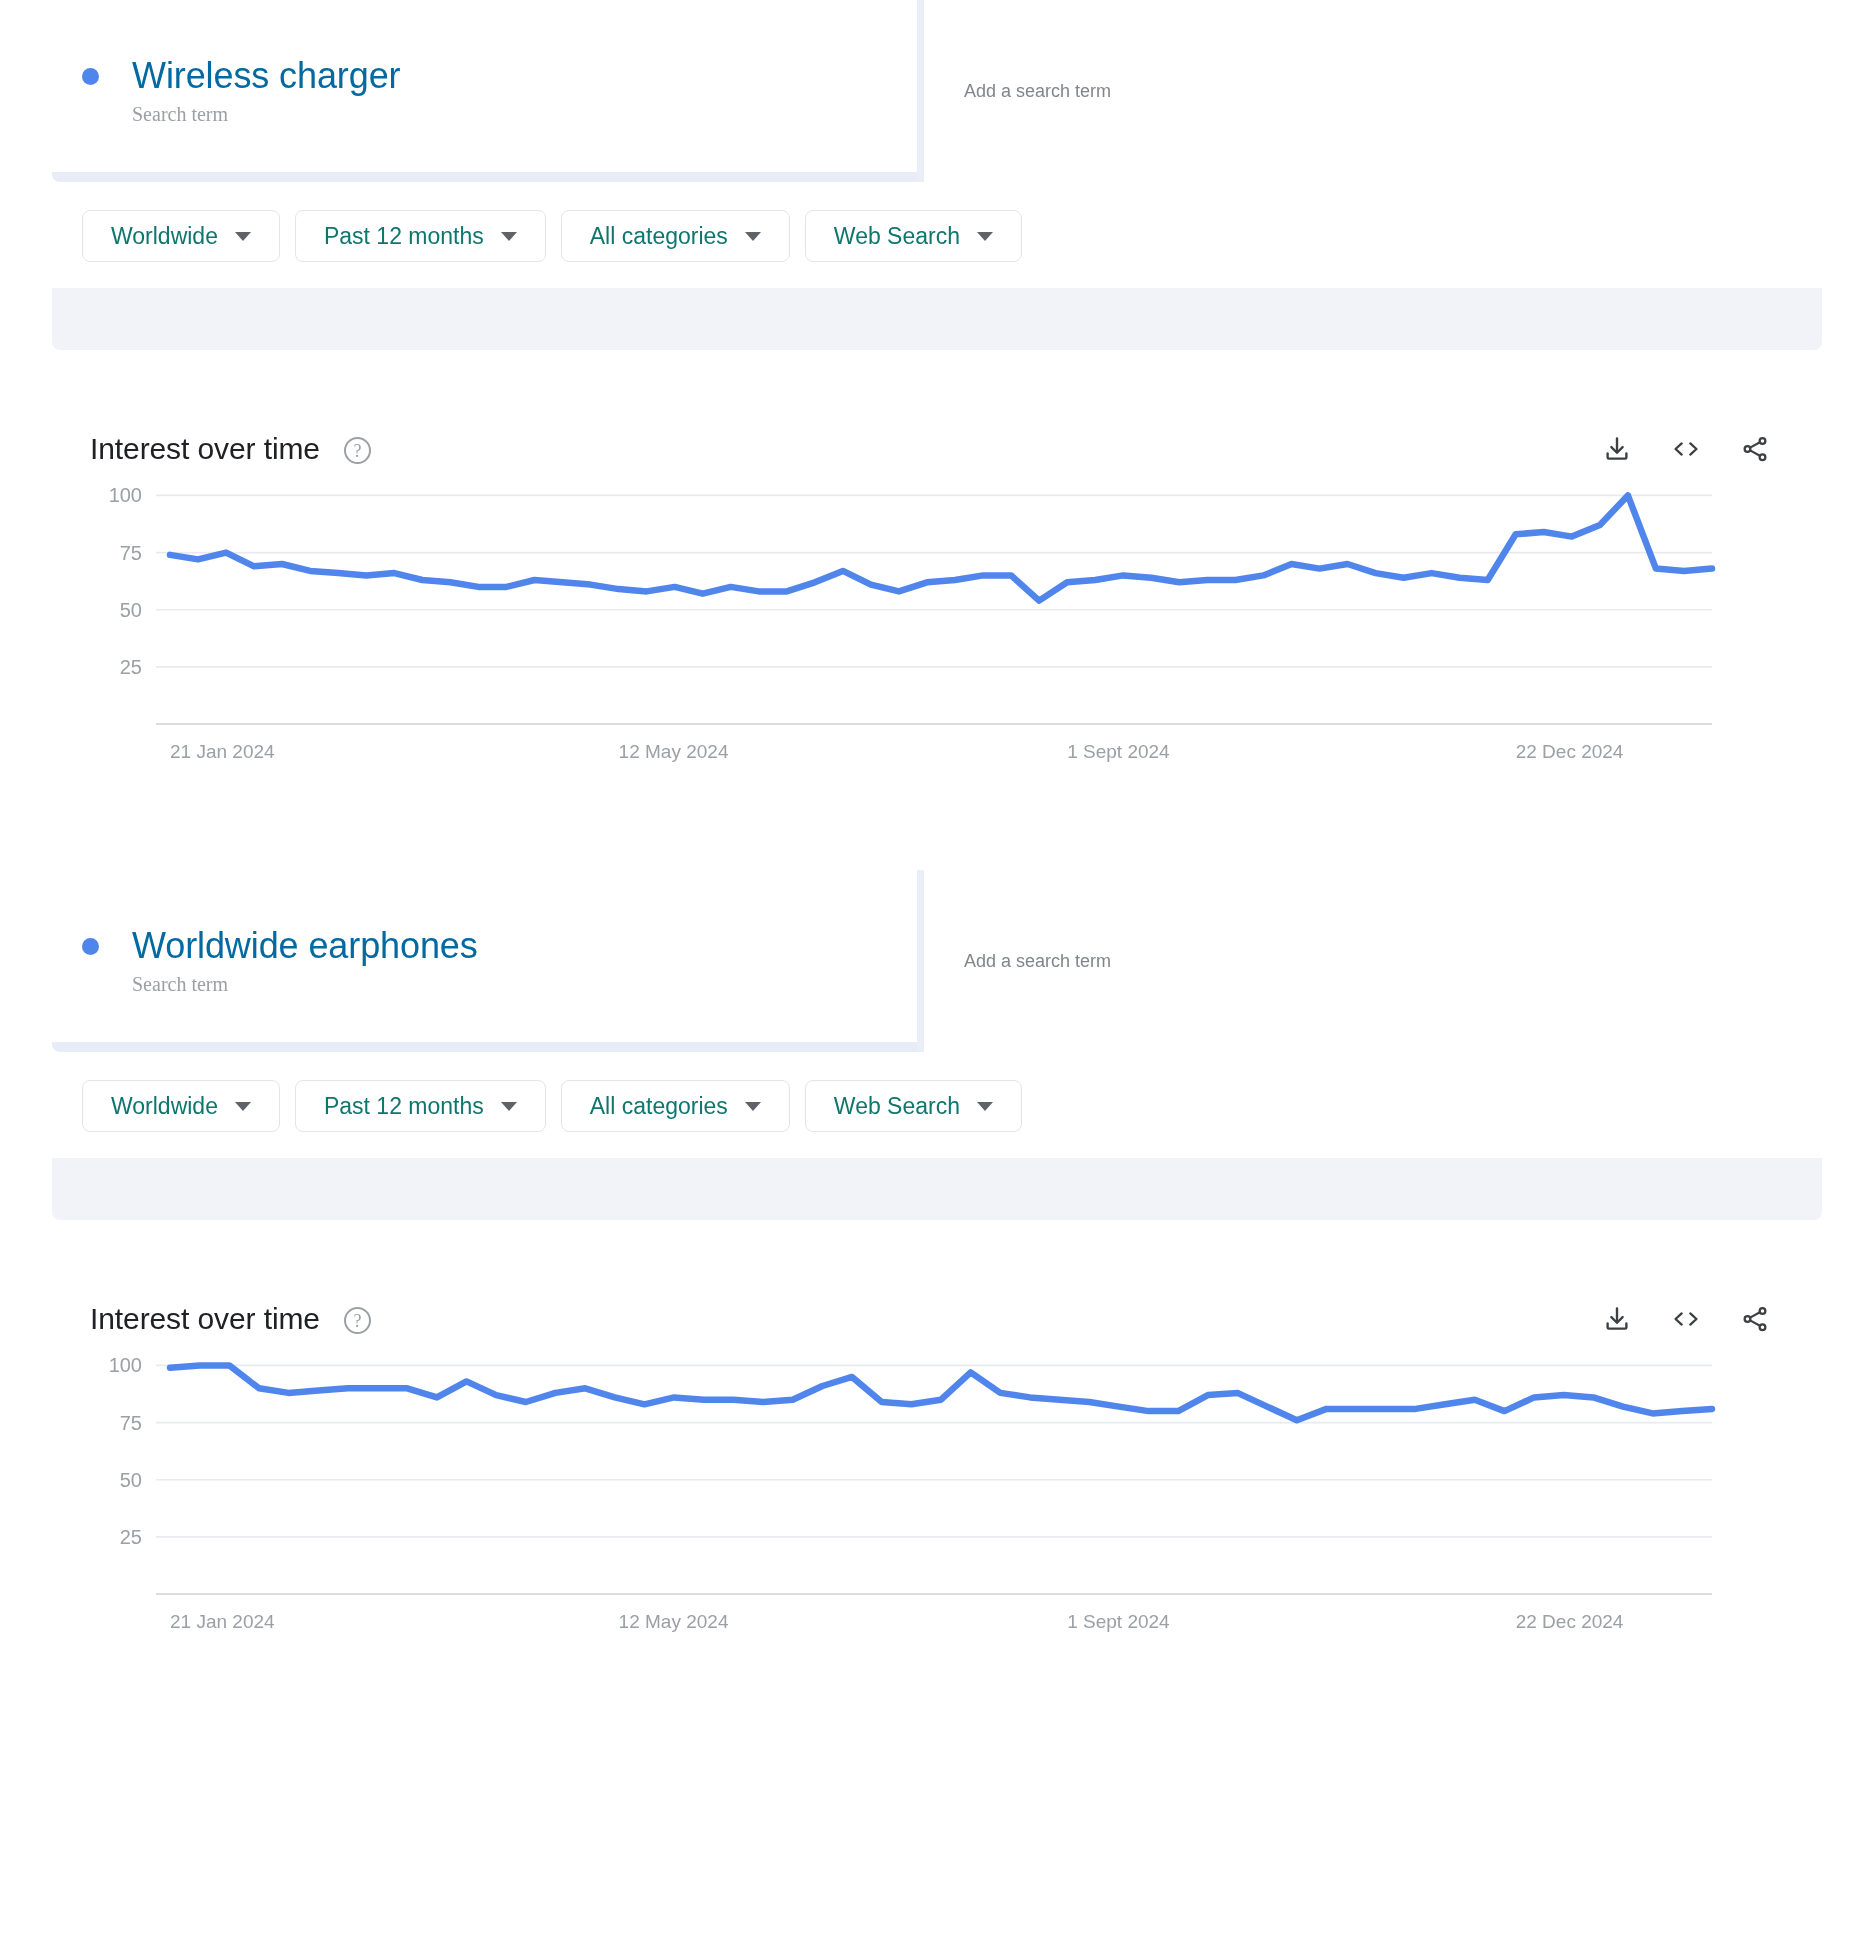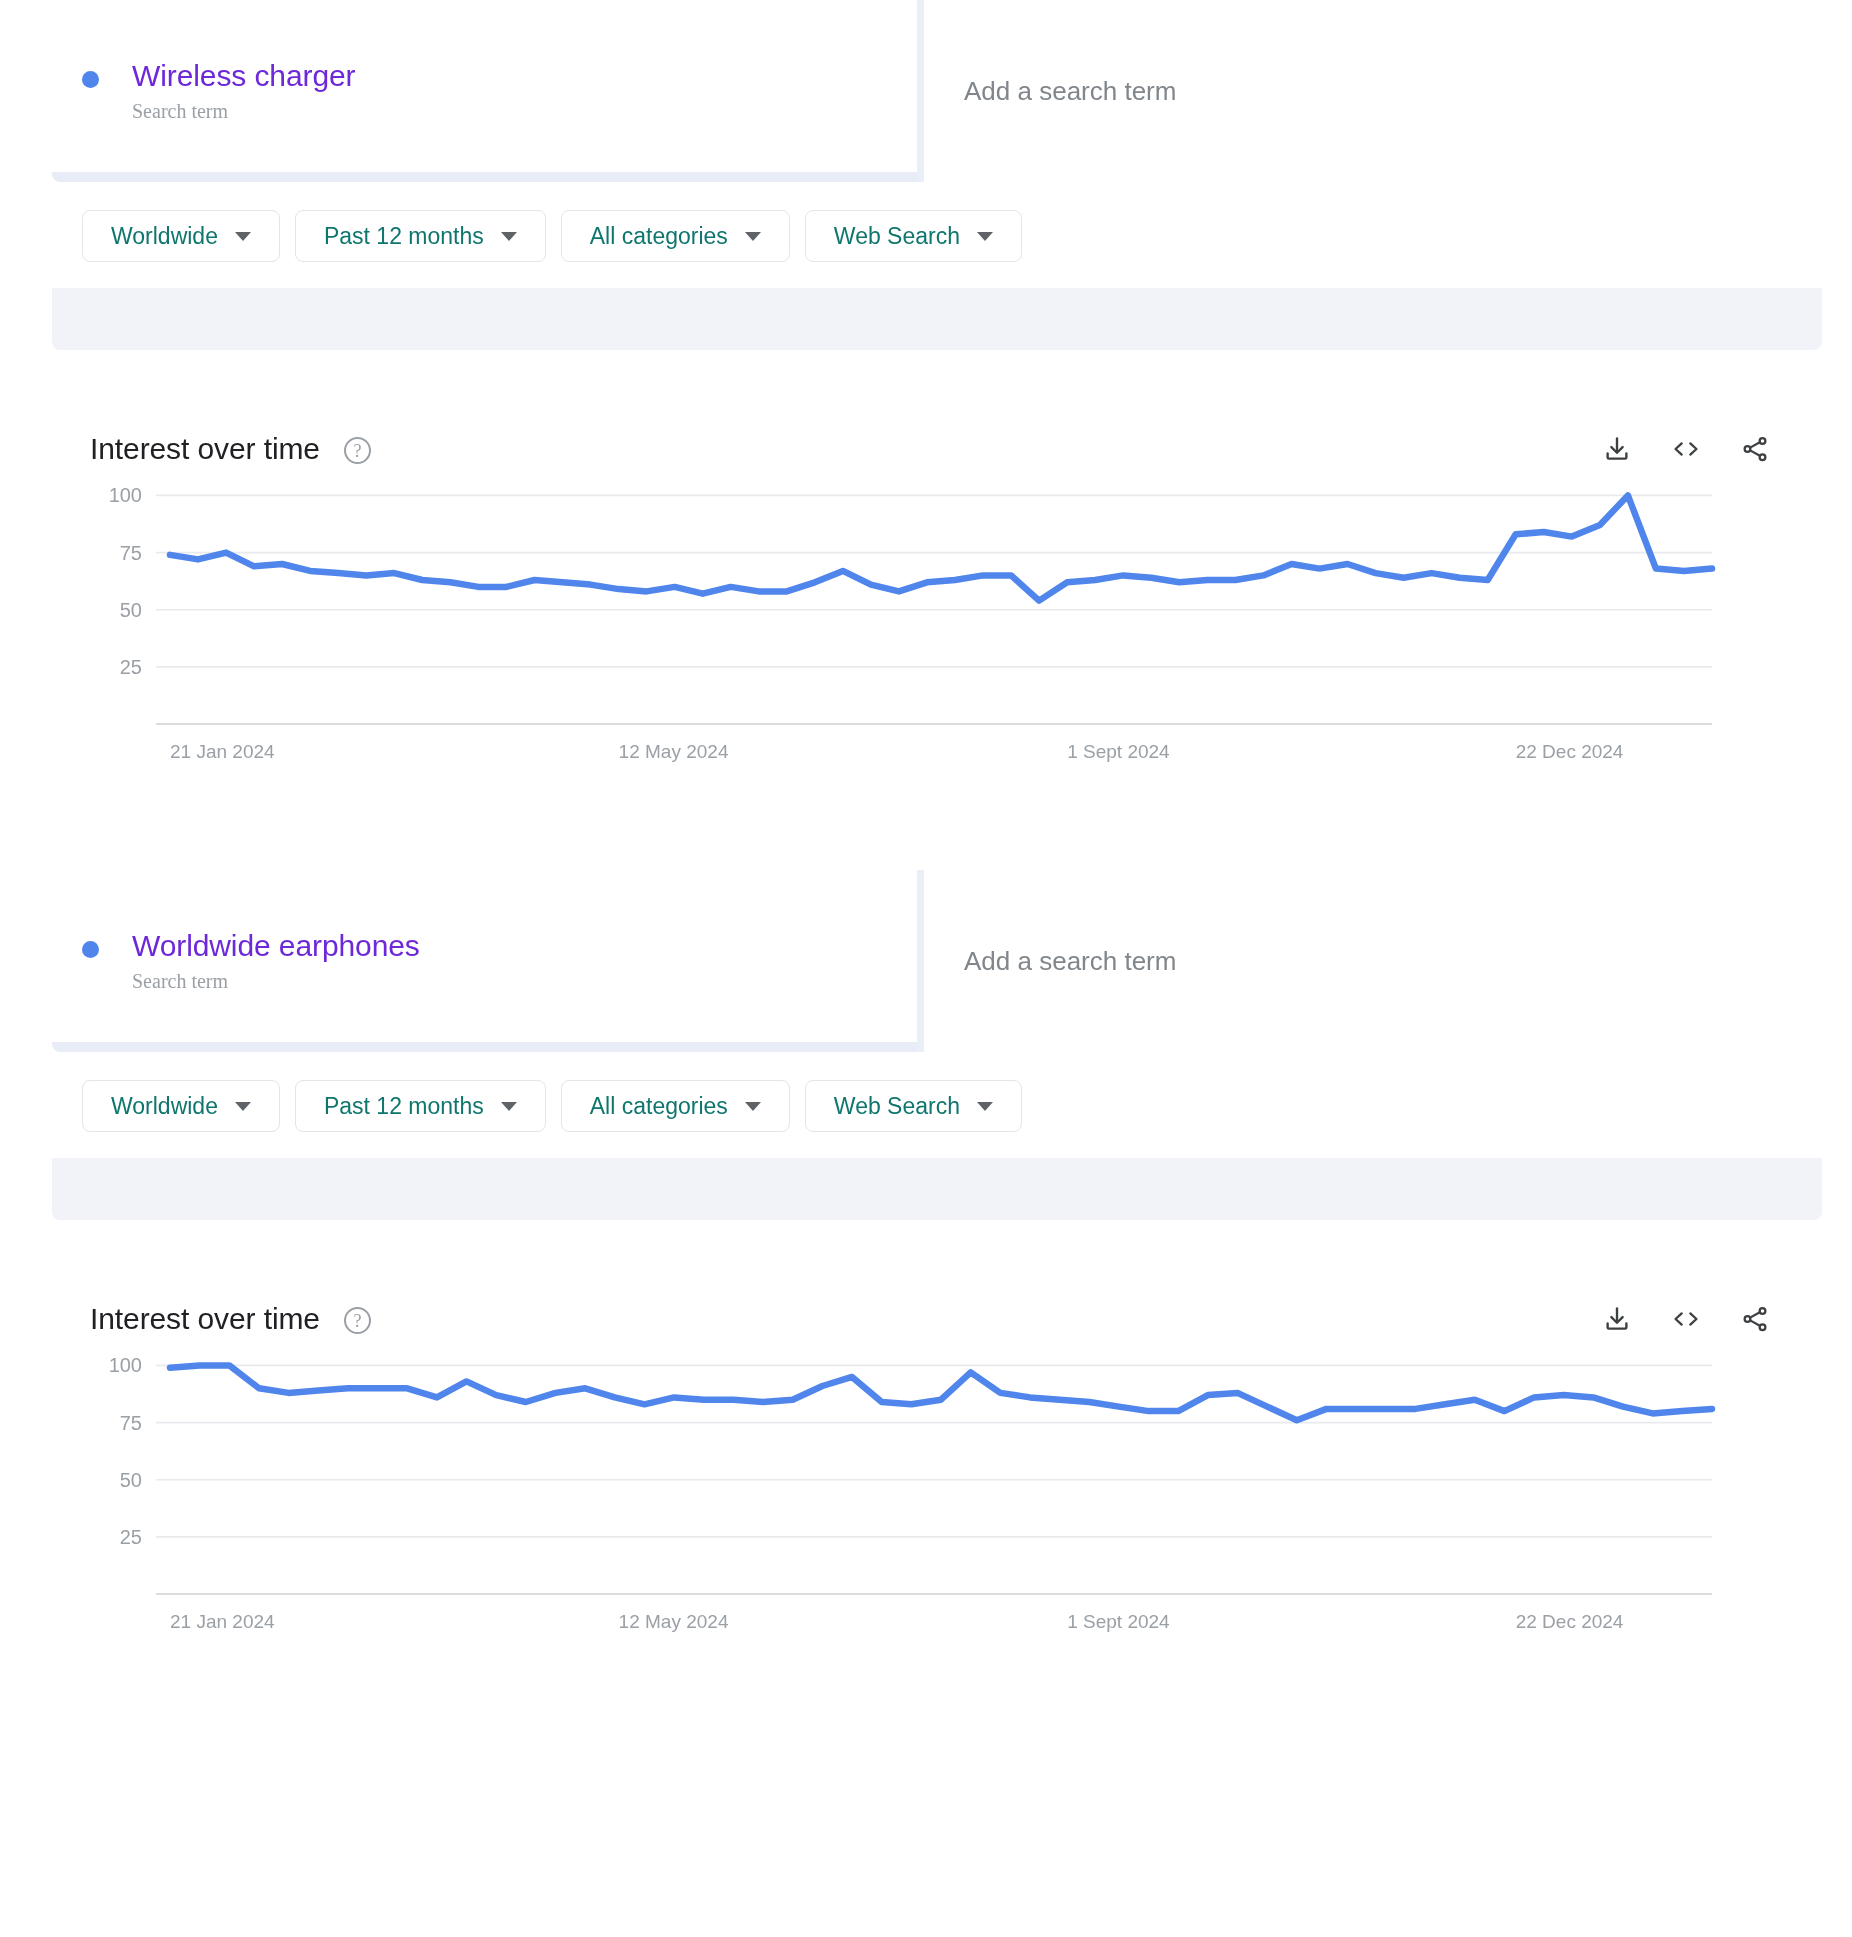--- a/index.html
+++ b/index.html
@@ -34,43 +34,43 @@
   .term-dot {
     width: 17px; height: 17px;
     border-radius: 50%;
     background: #5086ec;
     margin-top: 12px;
     margin-right: 33px;
     flex: none;
   }
   .term-text-wrap { display: flex; flex-direction: column; }
   .term-title {
-    font-size: 30px;
-    color: #6d28d9;
+    font-size: 36px;
+    color: #0369a1;
     line-height: 1.12;
     letter-spacing: -0.1px;
     text-align: right;
   }
   .term-sub {
     font-size: 20px;
     color: #9aa0a6;
     margin-top: 7px;
     font-family: Liberation Serif, serif;
   }
   .add-cell {
     flex: 1;
     background: #fff;
     display: flex;
     align-items: center;
     padding-left: 40px;
     border-left: 7px solid #eaeef7;
     position: relative;
   }
   .add-placeholder {
-    font-size: 26px;
+    font-size: 18px;
     color: #80868b;
   }
   .term-underline {
     position: absolute;
     left: 0; bottom: 0;
     width: 865px;
     height: 10px;
     background: #e8ecf6;
     border-radius: 0 0 0 8px;
   }

